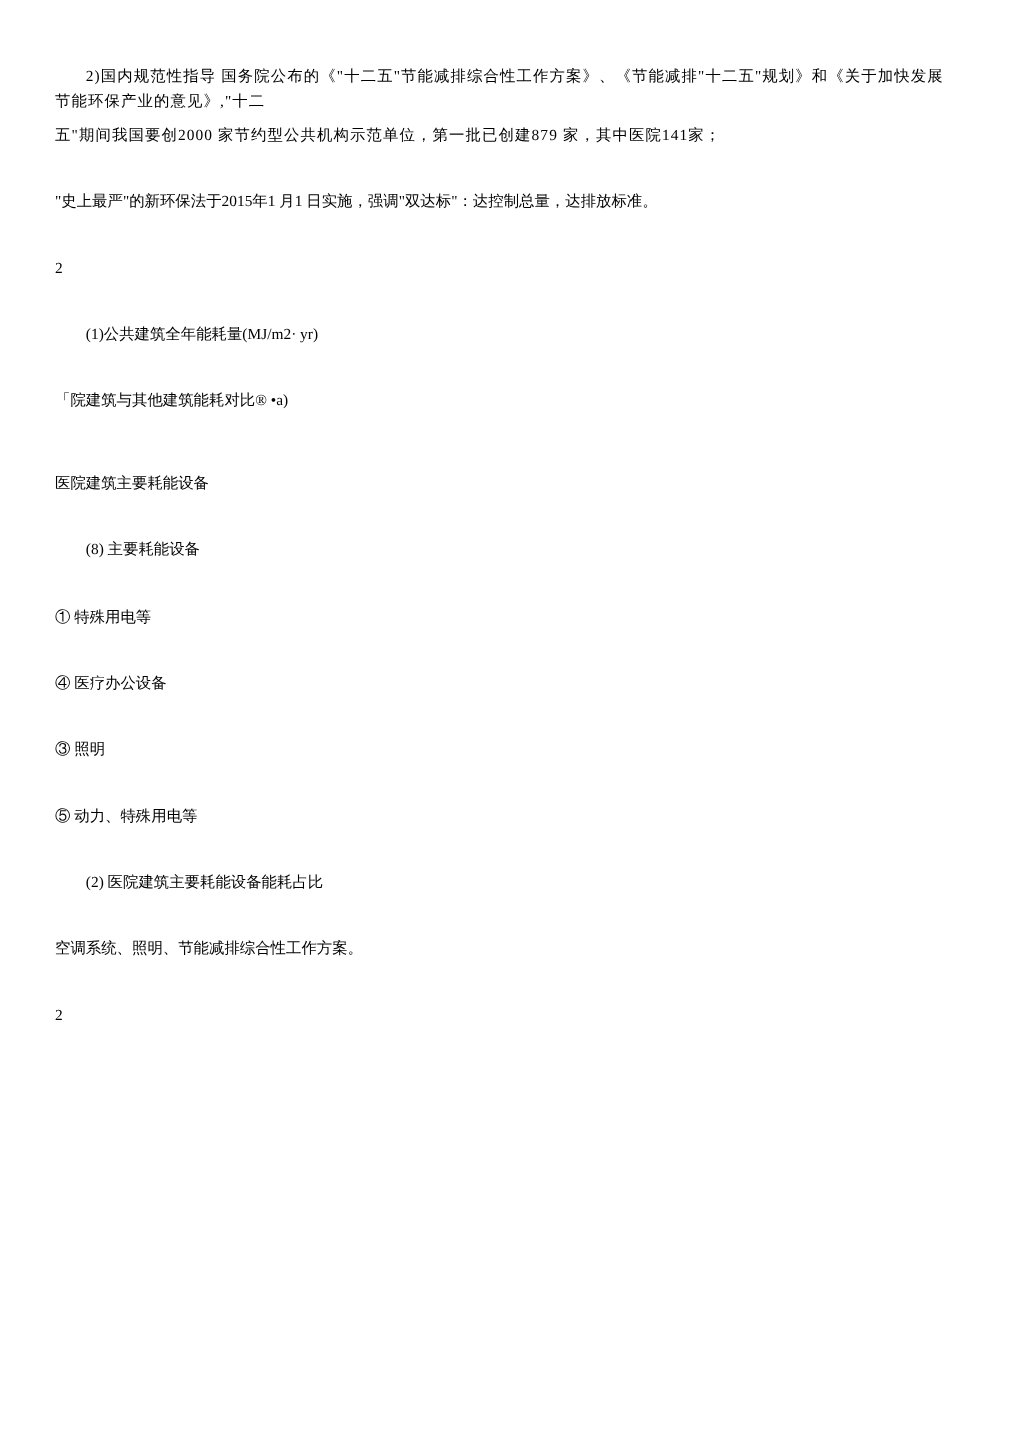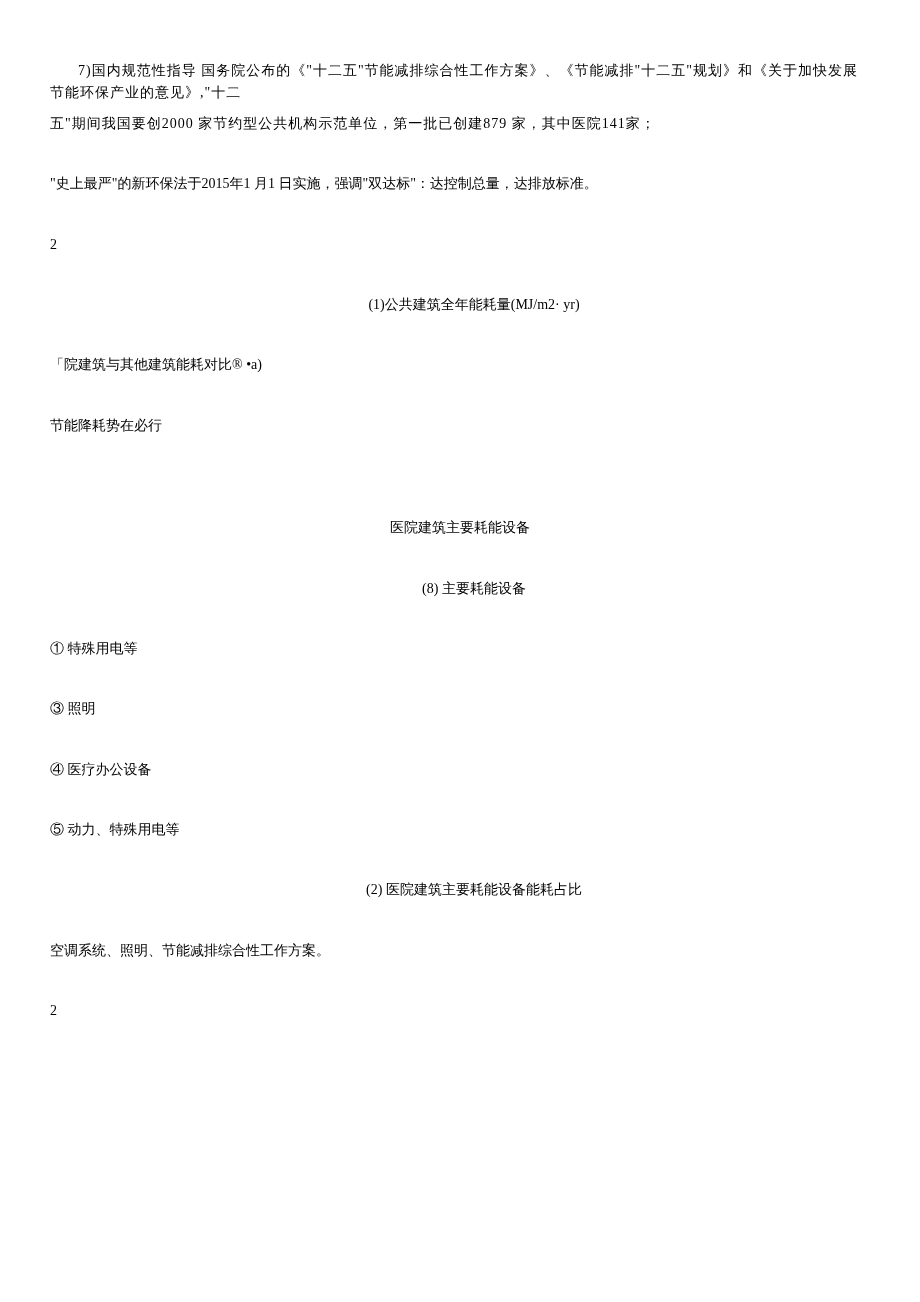--- a/index.html
+++ b/index.html
@@ -21,53 +21,50 @@
     .para-indent {
       text-indent: 2em;
       margin-bottom: 8px;
       line-height: 1.6;
       letter-spacing: 1px;
     }
     .para-indent-short {
       text-indent: 2em;
       margin-bottom: 8px;
       line-height: 1.6;
-      text-align: center;
     }
     .section-gap {
       margin-top: 38px;
       margin-bottom: 8px;
       line-height: 1.6;
     }
     .section-gap-large {
-      margin-top: 80px;
+      margin-top: 53px;
       margin-bottom: 8px;
       line-height: 1.6;
-      text-align: center;
     }
     .line {
       margin-bottom: 8px;
       line-height: 1.6;
       letter-spacing: 1px;
     }
   </style>
 </head>
 <body>
 
 <div class="page">
-  <p class="para-indent">7)国内规范性指导 国务院公布的《"十二五"节能减排综合性工作方案》、《节能减排"十二五"规划》和《关于加快发展节能环保产业的意见》,"十二</p>
+  <p class="para-indent">2)国内规范性指导 国务院公布的《"十二五"节能减排综合性工作方案》、《节能减排"十二五"规划》和《关于加快发展节能环保产业的意见》,"十二</p>
   <p class="line">五"期间我国要创2000 家节约型公共机构示范单位，第一批已创建879 家，其中医院141家；</p>
   <p class="section-gap">"史上最严"的新环保法于2015年1 月1 日实施，强调"双达标"：达控制总量，达排放标准。</p>
   <p class="section-gap">2</p>
   <p class="para-indent-short section-gap">(1)公共建筑全年能耗量(MJ/m2· yr)</p>
   <p class="section-gap">「院建筑与其他建筑能耗对比® •a)</p>
-  <p class="section-gap">节能降耗势在必行</p>
   <p class="section-gap-large">医院建筑主要耗能设备</p>
   <p class="para-indent-short section-gap">(8)  主要耗能设备</p>
   <p class="section-gap">①  特殊用电等</p>
+  <p class="section-gap">④  医疗办公设备</p>
   <p class="section-gap">③  照明</p>
-  <p class="section-gap">④  医疗办公设备</p>
   <p class="section-gap">⑤  动力、特殊用电等</p>
   <p class="para-indent-short section-gap">(2)  医院建筑主要耗能设备能耗占比</p>
   <p class="section-gap">空调系统、照明、节能减排综合性工作方案。</p>
   <p class="section-gap">2</p>
 
 </div>
 
 </body></html>

